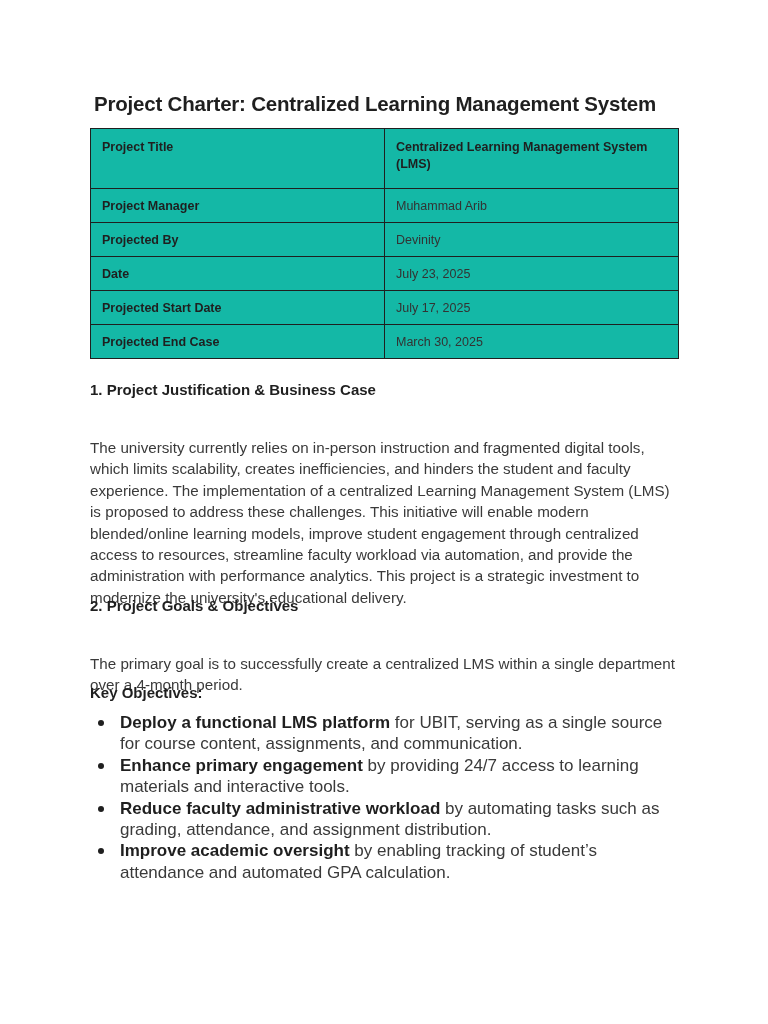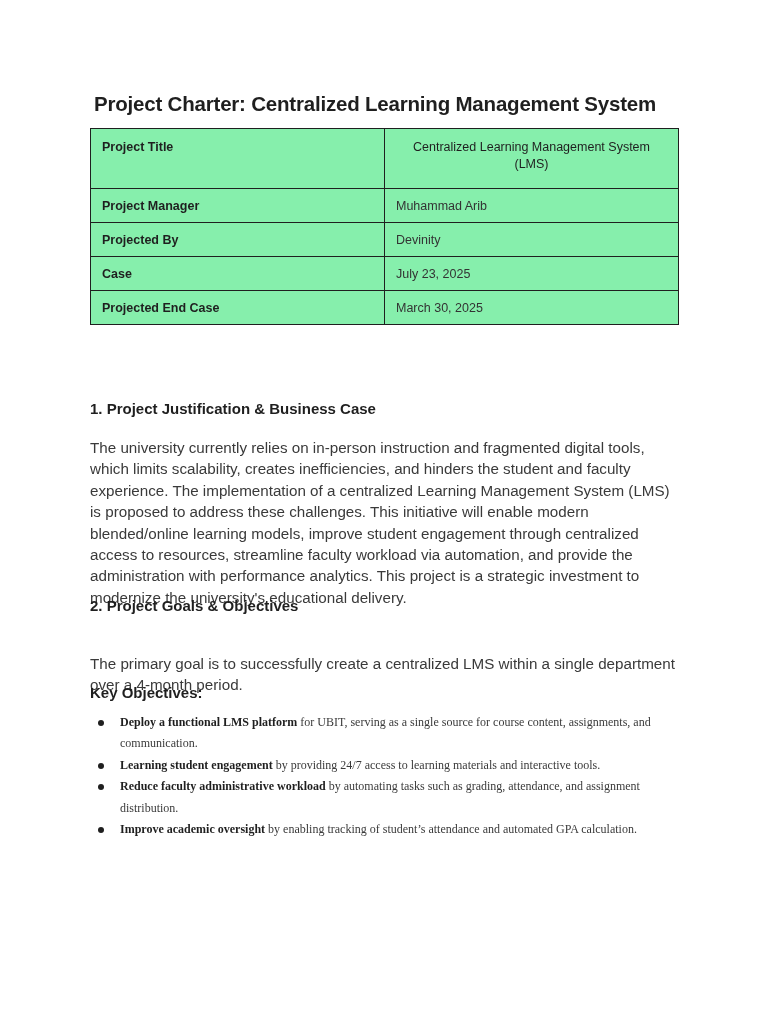--- a/index.html
+++ b/index.html
@@ -11,46 +11,46 @@
     }
     .page { position: absolute; left: 90px; top: 0; width: 590px; }
     .title {
       position: absolute; top: 92px; left: 4px;
       font-size: 20.5px; font-weight: bold; color: #1f1f1f;
       letter-spacing: -0.2px; white-space: nowrap;
     }
     table.info {
       position: absolute; top: 128px; left: 0;
       width: 589px; border-collapse: collapse;
-      background: #86efac;
+      background: #14b8a6;
     }
     table.info td {
       border: 1.5px solid #1f1f1f;
       font-size: 12.5px; vertical-align: top;
       padding: 10px 11px 0 11px;
       line-height: 17px;
     }
     table.info td.k { width: 294px; font-weight: bold; color: #1f1f1f; }
     table.info td.v { color: #333333; }
-    table.info td.v.strong { font-weight: normal; color: #1f1f1f; text-align: center; }
+    table.info td.v.strong { font-weight: bold; color: #1f1f1f; }
     table.info tr.r0 td { height: 60px; }
     table.info tr.rn td { height: 34px; padding-top: 9px; }
 
     .h2 {
       position: absolute; left: 0;
       font-size: 15px; font-weight: bold; color: #1f1f1f; white-space: nowrap;
     }
     .para {
       position: absolute; left: 0; width: 590px;
       font-size: 15.2px; line-height: 21.4px; color: #3a3a3a; margin-top: 28px;
     }
     ul.obj { position: absolute; left: 0; top: 712px; width: 590px; list-style: none; }
     ul.obj li {
       position: relative; padding-left: 30px;
-      font-size: 12px; line-height: 21.4px; color: #3a3a3a; font-family: Liberation Serif, serif;
+      font-size: 17px; line-height: 21.4px; color: #3a3a3a;
     }
     ul.obj li .bullet {
       position: absolute; left: 8px; top: 8px;
       width: 6px; height: 6px; border-radius: 50%; background: #1f1f1f;
     }
     ul.obj li b { color: #1f1f1f; font-weight: bold; }
   </style>
 </head>
 <body>
 
@@ -65,37 +65,41 @@
     </tr>
     <tr class="rn">
       <td class="k">Project Manager</td>
       <td class="v">Muhammad Arib</td>
     </tr>
     <tr class="rn">
       <td class="k">Projected By</td>
       <td class="v">Devinity</td>
     </tr>
     <tr class="rn">
-      <td class="k">Case</td>
+      <td class="k">Date</td>
       <td class="v">July 23, 2025</td>
+    </tr>
+    <tr class="rn">
+      <td class="k">Projected Start Date</td>
+      <td class="v">July 17, 2025</td>
     </tr>
     <tr class="rn">
       <td class="k">Projected End Case</td>
       <td class="v">March 30, 2025</td>
     </tr>
   </tbody>
     </table>
 
-  <h2 class="h2" style="top:400px;">1. Project Justification &amp; Business Case</h2>
+  <h2 class="h2" style="top:381px;">1. Project Justification &amp; Business Case</h2>
   <p class="para" style="top:409px;">The university currently relies on in-person instruction and fragmented digital tools, which limits scalability, creates inefficiencies, and hinders the student and faculty experience. The implementation of a centralized Learning Management System (LMS) is proposed to address these challenges. This initiative will enable modern blended/online learning models, improve student engagement through centralized access to resources, streamline faculty workload via automation, and provide the administration with performance analytics. This project is a strategic investment to modernize the university's educational delivery.</p>
 
   <h2 class="h2" style="top:597px;">2. Project Goals &amp; Objectives</h2>
   <p class="para" style="top:625px;">The primary goal is to successfully create a centralized LMS within a single department over a 4-month period.</p>
 
   <h2 class="h2" style="top:684px;">Key Objectives:</h2>
 
   <ul class="obj">
     <li><span class="bullet"></span><b>Deploy a functional LMS platform</b><span> for UBIT, serving as a single source for course content, assignments, and communication.</span></li>
-    <li><span class="bullet"></span><b>Learning student engagement</b><span> by providing 24/7 access to learning materials and interactive tools.</span></li>
+    <li><span class="bullet"></span><b>Enhance primary engagement</b><span> by providing 24/7 access to learning materials and interactive tools.</span></li>
     <li><span class="bullet"></span><b>Reduce faculty administrative workload</b><span> by automating tasks such as grading, attendance, and assignment distribution.</span></li>
     <li><span class="bullet"></span><b>Improve academic oversight</b><span> by enabling tracking of student’s attendance and automated GPA calculation.</span></li>
   </ul>
 </div>
 
 </body></html>

